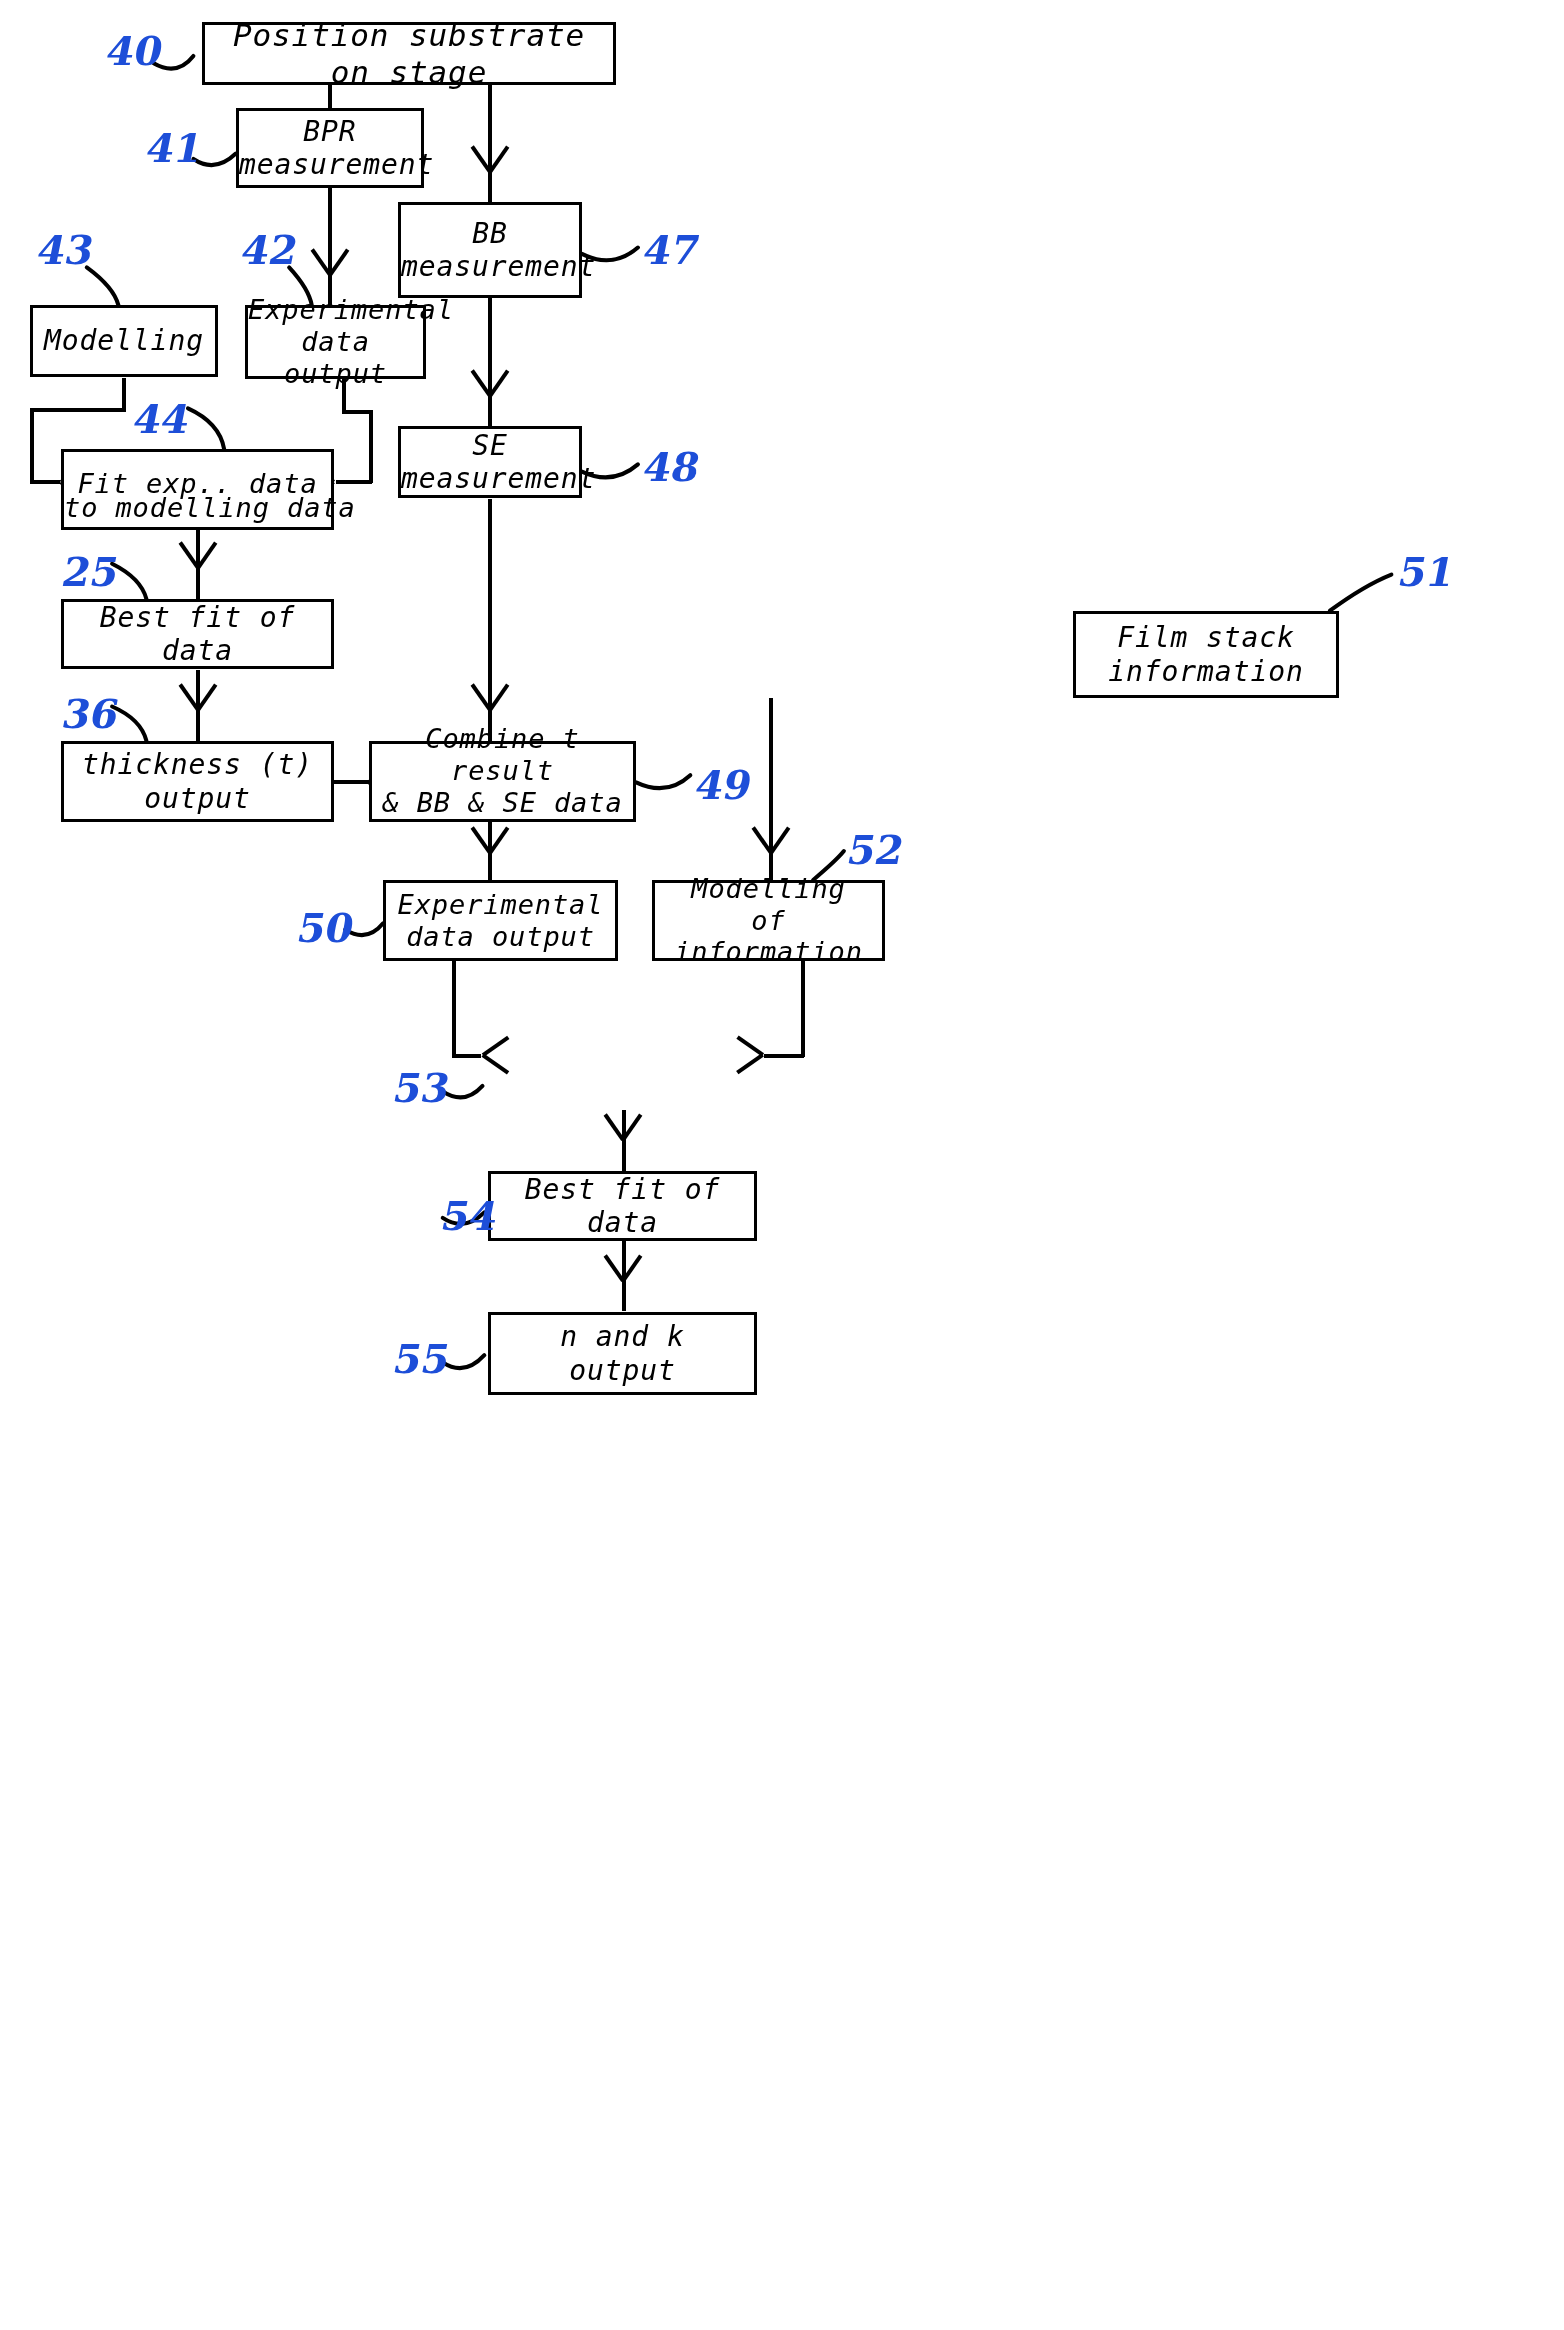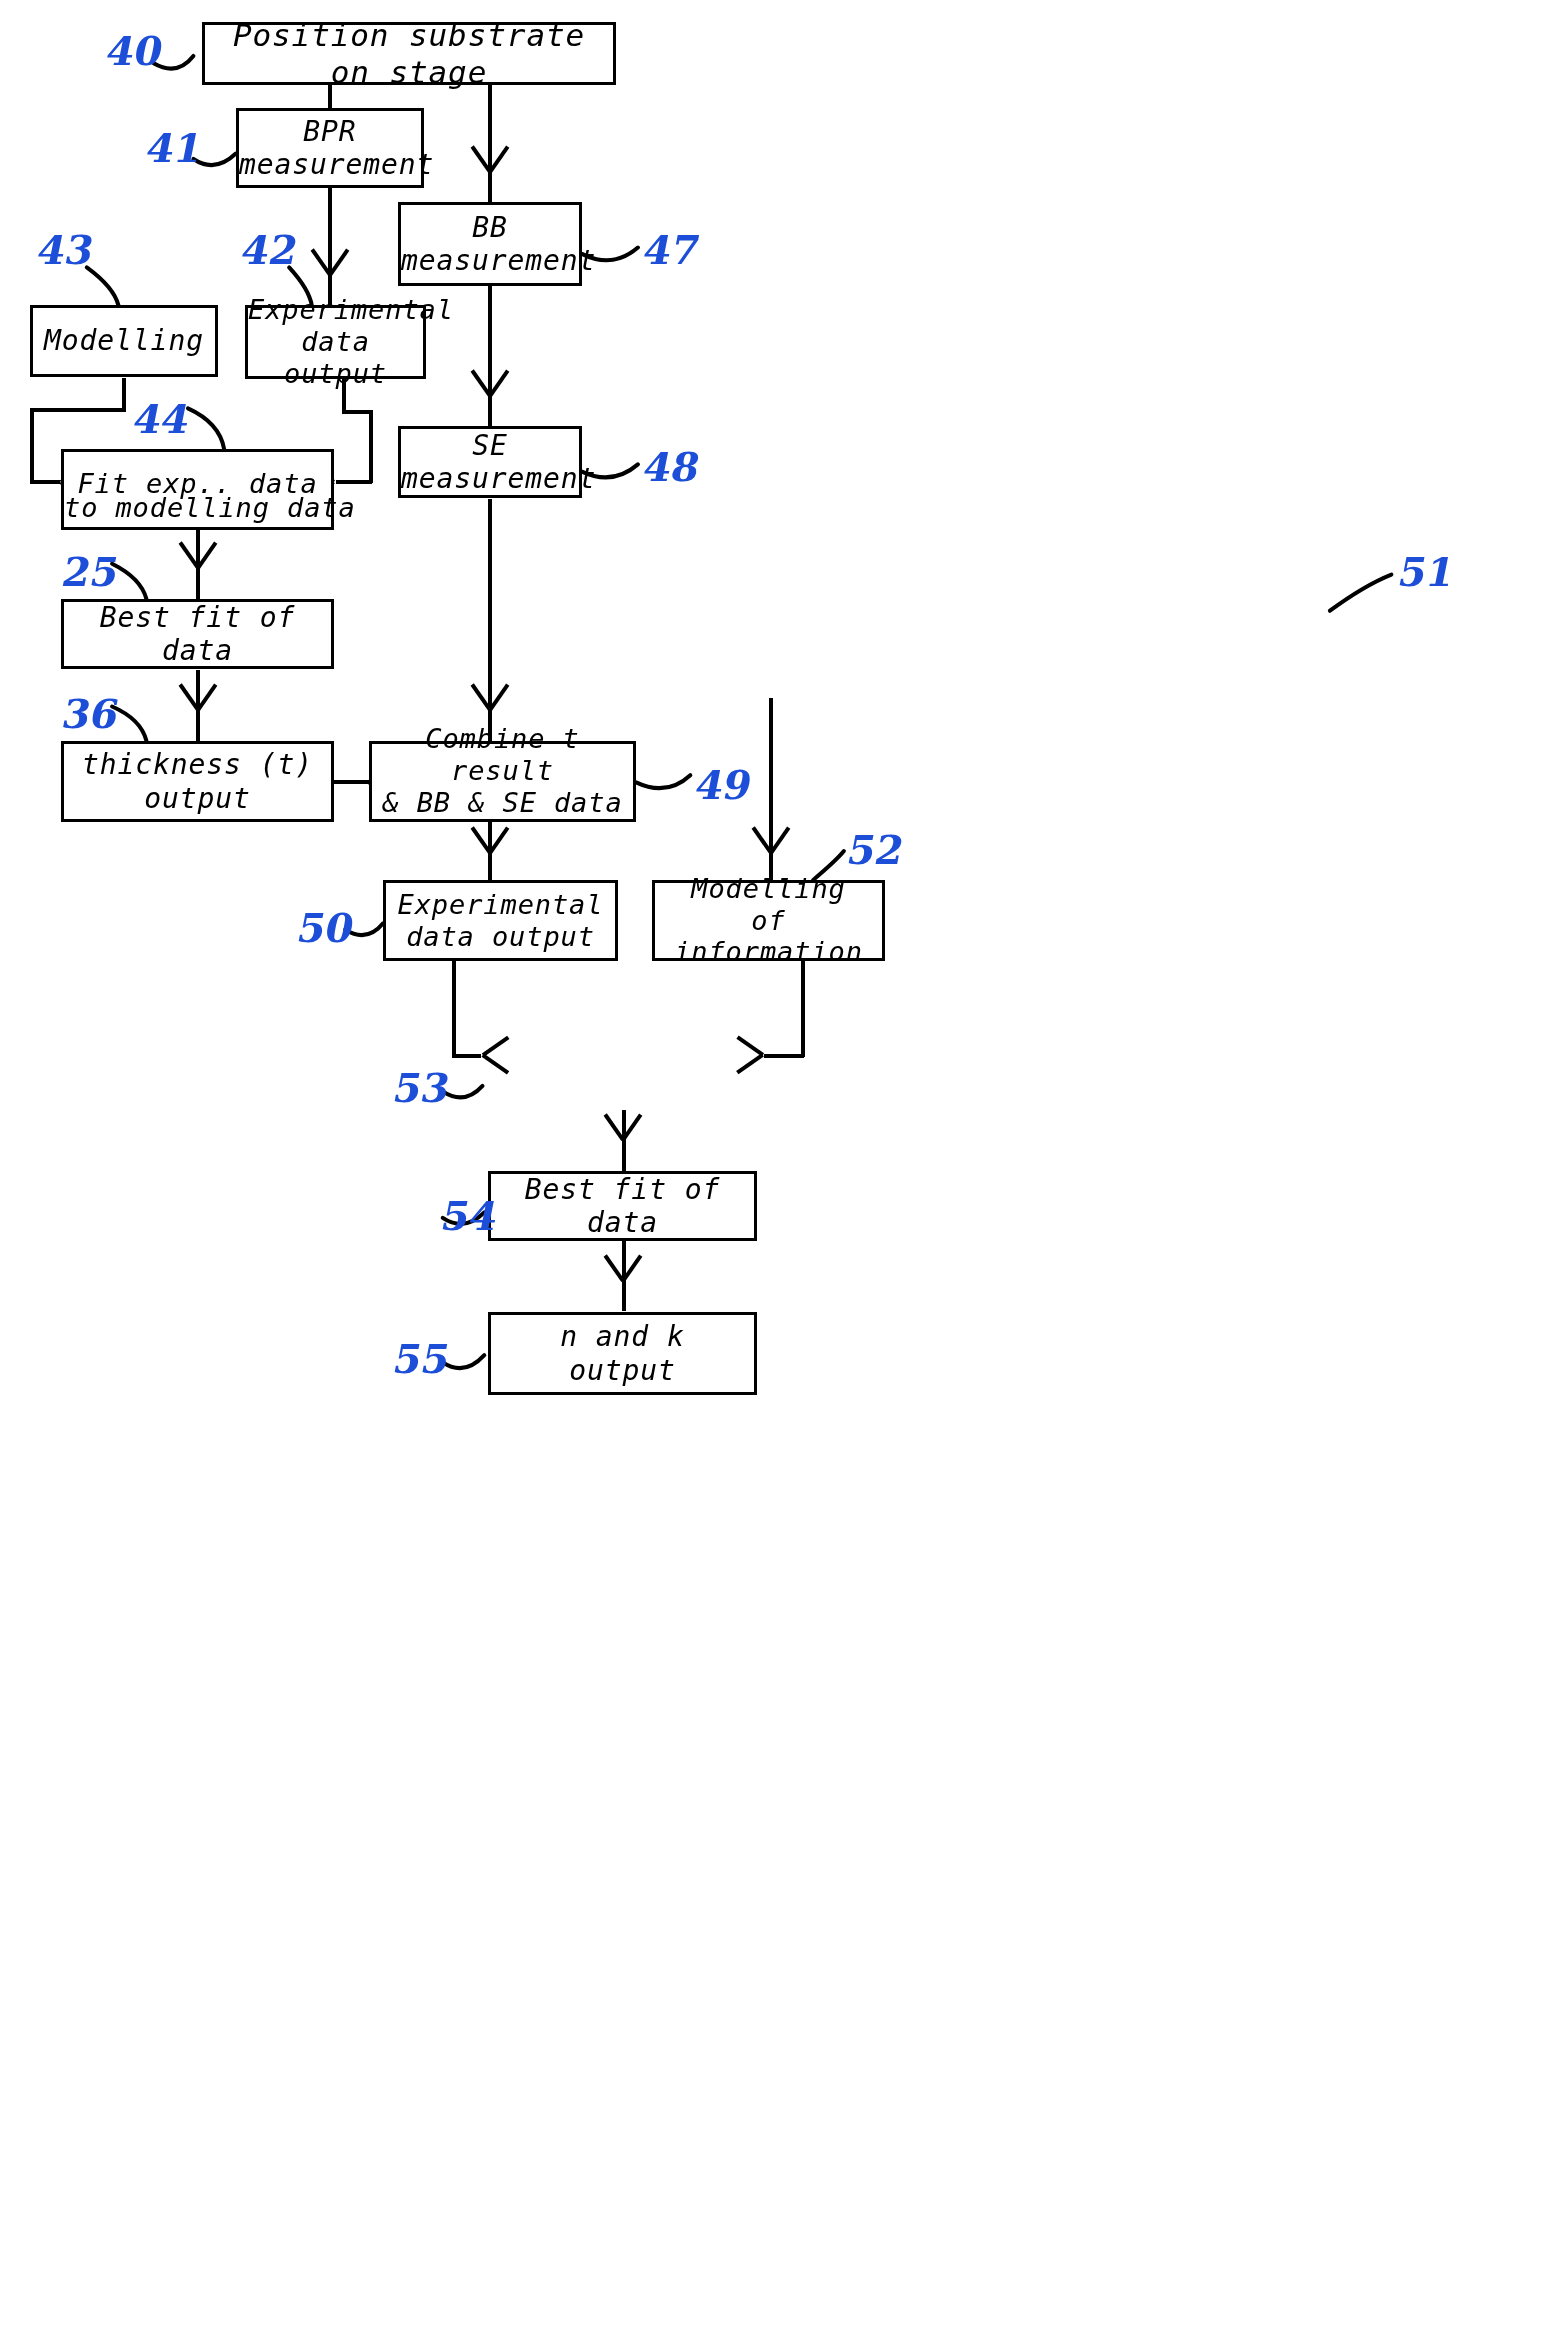--- a/index.html
+++ b/index.html
@@ -77,21 +77,21 @@
 
   <div class="box" style="left:202px;top:22px;width:414px;height:63px;font-size:31px;">
     <span class="txt">Position substrate on stage</span>
   </div>
 
   <div class="box" style="left:236px;top:108px;width:188px;height:80px;font-size:28px;">
     <span class="txt">BPR
 measurement</span>
   </div>
 
-  <div class="box" style="left:398px;top:202px;width:184px;height:84px;font-size:28px;">
+  <div class="box" style="left:398px;top:202px;width:184px;height:96px;font-size:28px;">
     <span class="txt">BB
 measurement</span>
   </div>
 
   <div class="box" style="left:30px;top:305px;width:188px;height:72px;font-size:28px;">
     <span class="txt">Modelling</span>
   </div>
 
   <div class="box" style="left:245px;top:305px;width:181px;height:74px;font-size:27px;">
     <span class="txt">Experimental
@@ -107,20 +107,24 @@
 
   <div class="box" style="left:398px;top:426px;width:184px;height:72px;font-size:28px;">
     <span class="txt">SE
 measurement</span>
   </div>
 
   <div class="box" style="left:61px;top:599px;width:273px;height:70px;font-size:28px;">
     <span class="txt">Best fit of data</span>
   </div>
 
+  <div class="box" style="left:1073px;top:611px;width:266px;height:87px;font-size:28px;">
+    <span class="txt">Film stack
+information</span>
+  </div>
 
   <div class="box" style="left:61px;top:741px;width:273px;height:81px;font-size:28px;">
     <span class="txt">thickness (t)
 output</span>
   </div>
 
   <div class="box" style="left:369px;top:741px;width:267px;height:81px;font-size:27px;align-items:flex-end;">
     <span class="txt">Combine t result
 &amp; BB &amp; SE data</span>
   </div>

